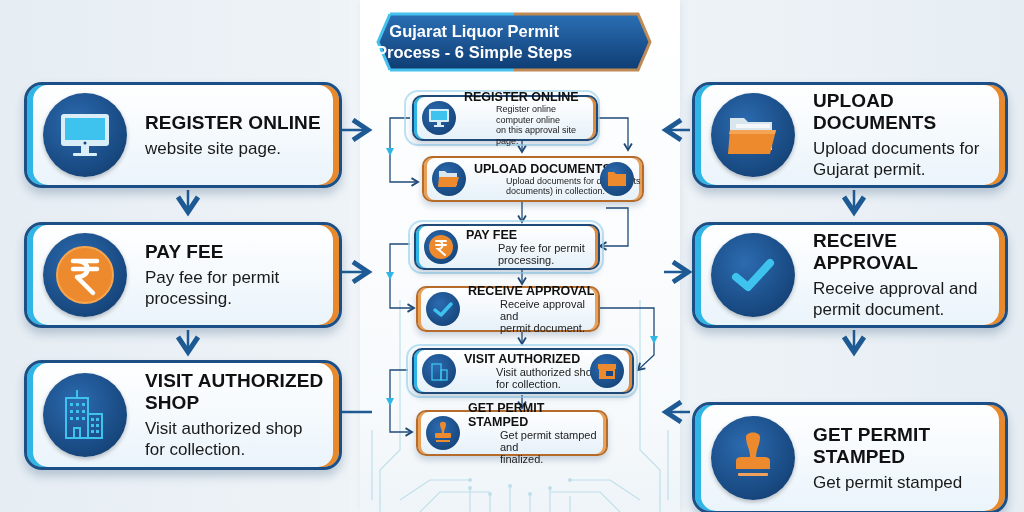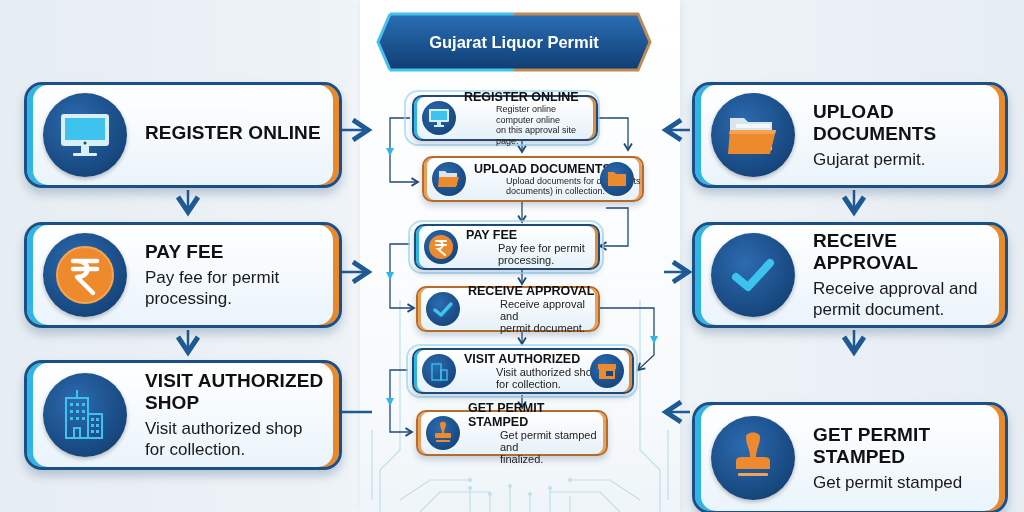--- a/index.html
+++ b/index.html
@@ -33,21 +33,21 @@
   }
   .card .txt { display: flex; flex-direction: column; }
   .card .title {
     font-weight: bold; font-size: 19px; color: #111; letter-spacing: 0.1px; line-height: 22px;
   }
   .card .desc { font-size: 17px; color: #1a1a1a; line-height: 21px; margin-top: 4px; }
 
   
   .banner {
     position: absolute; left: 376px; top: 10px; width: 276px; height: 64px;
-    display: flex; align-items: center; justify-content: center;
+    display: flex; align-items: center; 
   }
   .banner svg { position: absolute; left: 0; top: 0; }
   .banner .btxt {
     position: relative; color: #fff; font-weight: bold; font-size: 16.5px; text-align: center; line-height: 21px;
   }
 
   
   .mini {
     position: absolute;
     border-radius: 10px;
@@ -159,36 +159,38 @@
         <stop offset="0" stop-color="#2a6fb5"></stop>
           <stop offset="1" stop-color="#0f3d73"></stop>
       </linearGradient>
     </defs>
     <path d="M14,4 L262,4 L274,32 L262,60 L14,60 L2,32 Z" fill="url(#bg1)"></path>
     <path d="M14,4 L138,4 M14,60 L138,60 M14,4 L2,32 L14,60" stroke="#46c1ee" stroke-width="3" fill="none"></path>
     <path d="M138,4 L262,4 L274,32 L262,60 L138,60" stroke="#c08a55" stroke-width="3" fill="none"></path>
   </svg>
   <div class="btxt">
     <div>Gujarat Liquor Permit</div>
+    <div>Process - 6 Simple Steps</div>
   </div>
 </div>
 
 <div class="card" style="left:24px;top:82px;width:318px;height:106px;">
   <div class="icon-circle">
     <svg width="52" height="46" viewBox="0 0 52 46">
       <rect x="2" y="2" width="48" height="32" rx="3" fill="#d9eef7"></rect>
       <rect x="6" y="6" width="40" height="22" fill="#3ec3ef"></rect>
       <circle cx="26" cy="31" r="1.5" fill="#17477e"></circle>
       <rect x="22" y="34" width="8" height="7" fill="#d9eef7"></rect>
       <rect x="14" y="41" width="24" height="3" rx="1" fill="#d9eef7"></rect>
     </svg>
   </div>
   <div class="txt">
     <div class="title">REGISTER ONLINE</div>
     <div class="desc">
+      <div>website site page.</div>
     </div>
   </div>
 </div>
 
 <div class="card" style="left:24px;top:222px;width:318px;height:106px;">
   <div class="icon-circle">
     <svg width="64" height="64" viewBox="0 0 64 64">
       <circle cx="32" cy="32" r="28" fill="#ee8a2e"></circle>
       <circle cx="32" cy="32" r="28" fill="none" stroke="#f7a54e" stroke-width="2"></circle>
       <path d="M20,18 L44,18 M20,26 L44,26 M24,18 C38,18 38,34 24,34 L40,50" stroke="#fff" stroke-width="4.5" fill="none" stroke-linecap="round" stroke-linejoin="round"></path>
@@ -248,20 +250,21 @@
     <svg width="54" height="46" viewBox="0 0 54 46">
       <path d="M4,6 L18,6 L22,10 L46,10 L46,38 L4,38 Z" fill="#d9e6ee"></path>
       <rect x="10" y="12" width="34" height="4" fill="#f4f8fb"></rect>
       <path d="M4,18 L50,18 L44,42 L2,42 Z" fill="#ee8a2e"></path>
       <path d="M4,18 L50,18 L49,22 L3,22 Z" fill="#f5a456"></path>
     </svg>
   </div>
   <div class="txt">
     <div class="title">UPLOAD DOCUMENTS</div>
     <div class="desc">
+      <div>Upload documents for</div>
       <div>Gujarat permit.</div>
     </div>
   </div>
 </div>
 
 <div class="card" style="left:692px;top:222px;width:316px;height:106px;">
   <div class="icon-circle">
     <svg width="50" height="40" viewBox="0 0 50 40">
       <path d="M8,22 L20,32 L42,8" stroke="#3ec3ef" stroke-width="8" fill="none" stroke-linecap="round" stroke-linejoin="round"></path>
     </svg>

